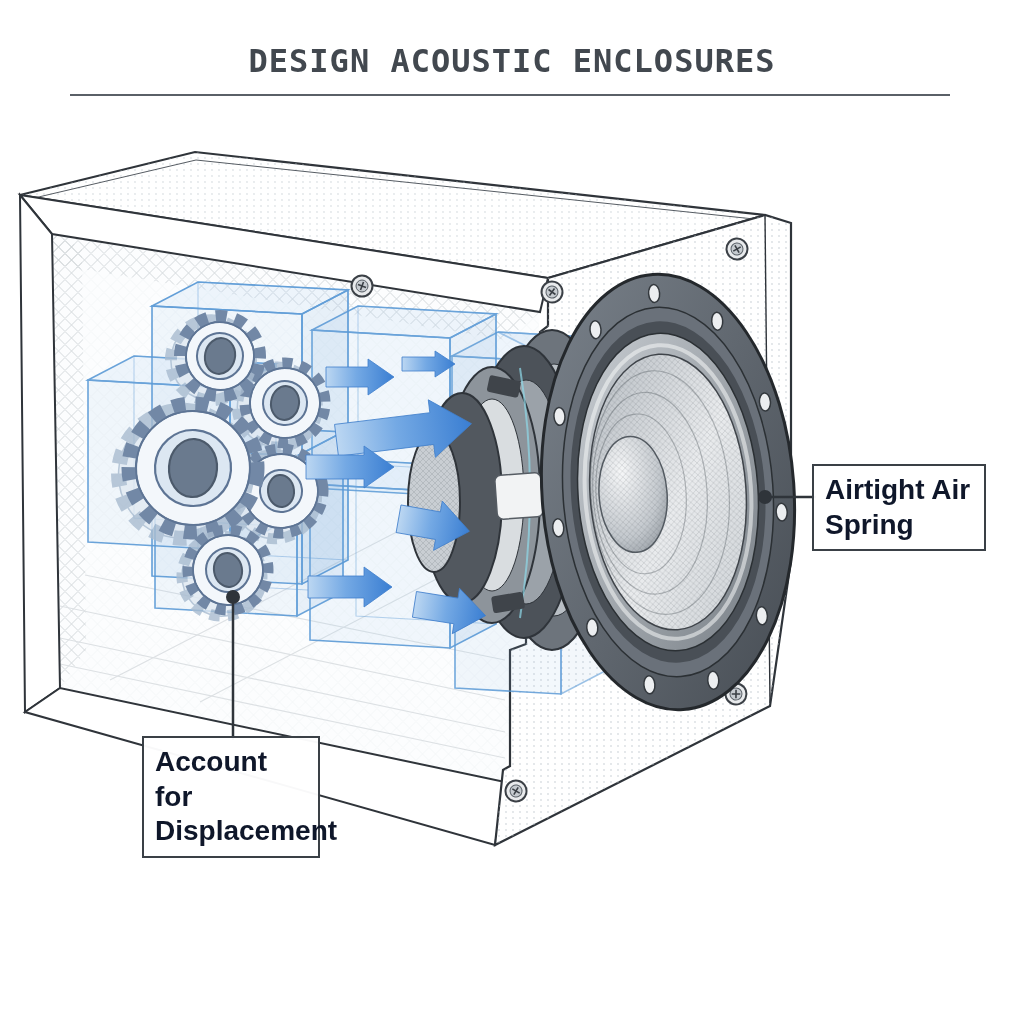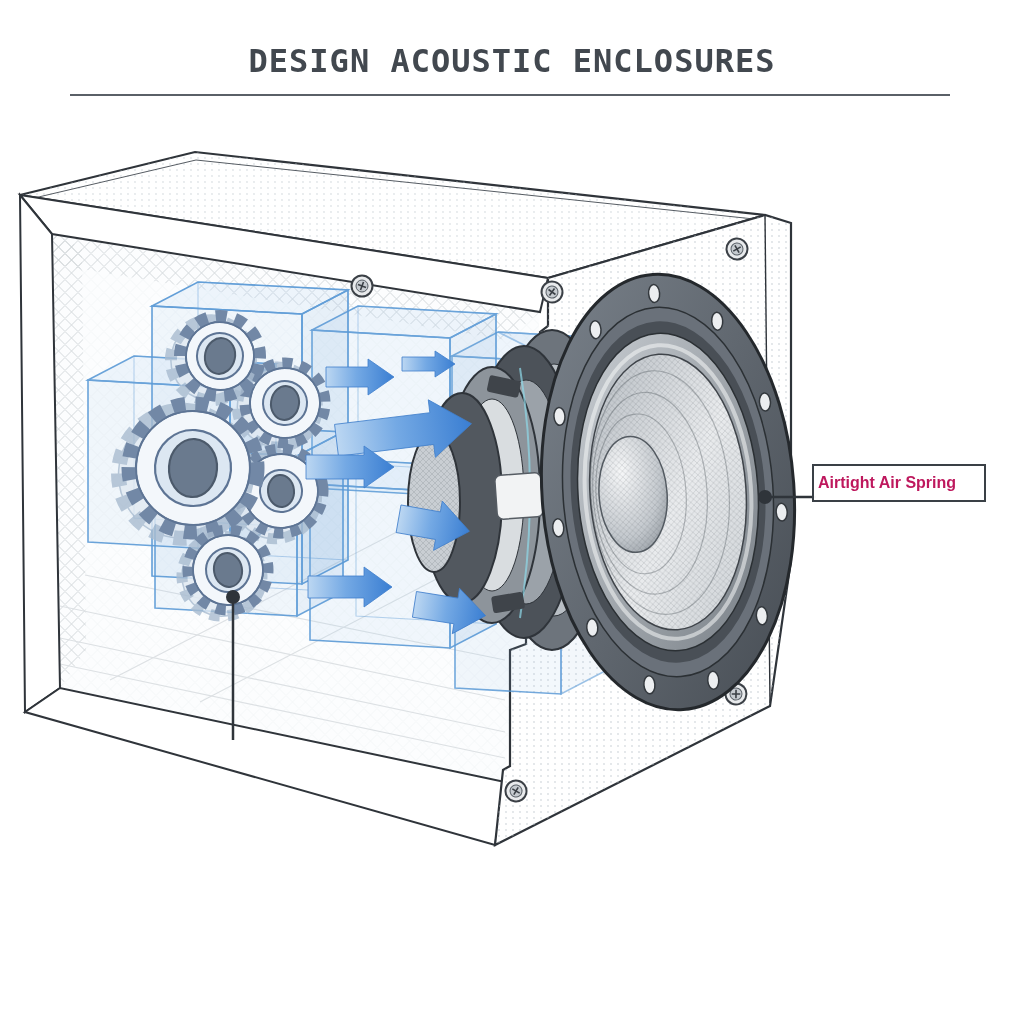--- a/index.html
+++ b/index.html
@@ -4,21 +4,21 @@
 <style>
   html,body{margin:0;padding:0;background:#ffffff;}
   .stage{position:relative;width:1024px;height:1024px;background:#ffffff;overflow:hidden;
          font-family:"Liberation Sans",sans-serif;}
   .stage svg{position:absolute;left:0;top:0;}
   .page-title{position:absolute;top:42px;left:0;width:1024px;text-align:center;
     font-family:"DejaVu Sans Mono",monospace;font-weight:bold;font-size:32px;
     letter-spacing:1px;color:#42484f;white-space:nowrap;}
   .title-rule{position:absolute;top:94px;left:70px;width:880px;height:2px;background:#5a6067;}
   .callout{position:absolute;border:2.5px solid #3a4046;background:rgba(255,255,255,0.97);
-    color:#be185d;font-size:16px;font-weight:600;line-height:1.24;padding:7px 4px;
+    color:#0f172a;font-size:28px;font-weight:600;line-height:1.24;padding:7px 11px;
     box-sizing:border-box;}
   #callout-airtight{left:812px;top:464px;width:174px;}
   #callout-displacement{left:142px;top:736px;width:178px;}
 </style>
 </head>
 <body>
 
 <div class="stage">
 
   <svg width="1024" height="1024" viewBox="0 0 1024 1024">
@@ -276,13 +276,14 @@
       <line x1="765" y1="497" x2="816" y2="497" stroke="#2f343a" stroke-width="2.5"></line>
       <circle cx="765" cy="497" r="7" fill="#2f343a"></circle>
       <line x1="233" y1="599" x2="233" y2="740" stroke="#2f343a" stroke-width="2.5"></line>
       <circle cx="233" cy="597" r="7" fill="#2f343a"></circle>
     </g>
   </svg>
 
   <div class="page-title">DESIGN ACOUSTIC ENCLOSURES</div>
   <div class="title-rule"></div>
   <div class="callout" id="callout-airtight">Airtight Air Spring</div>
+  <div class="callout" id="callout-displacement">Account for Displacement</div>
 </div>
 
 </body></html>

